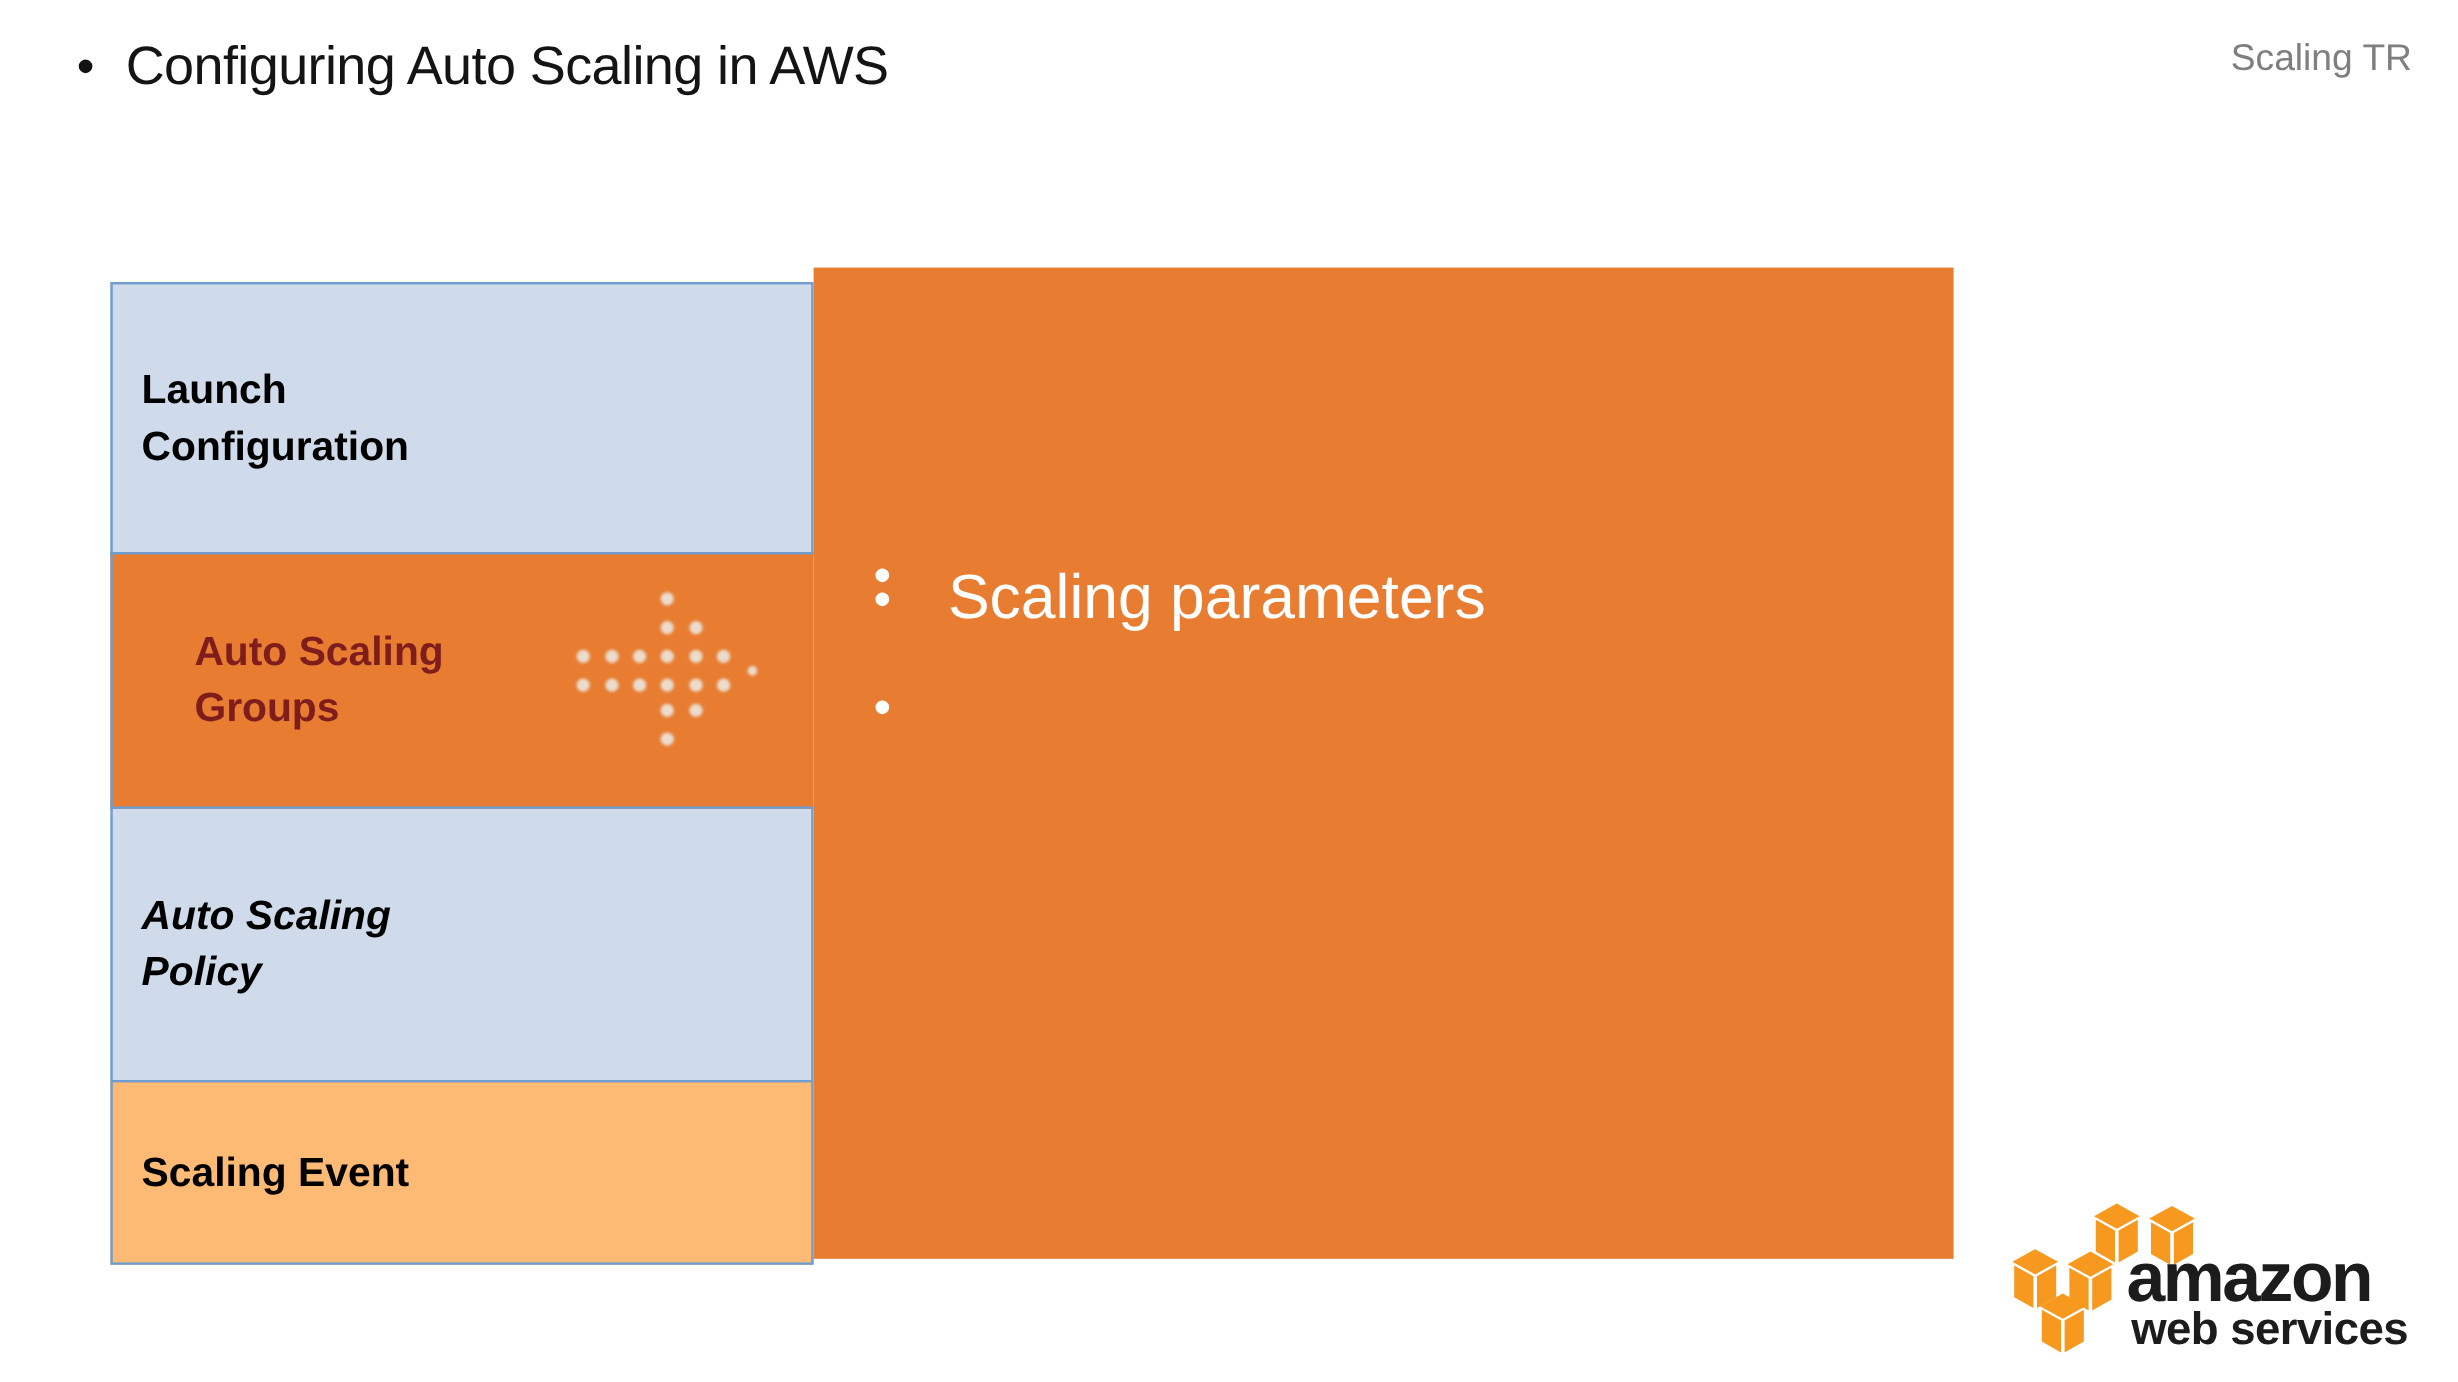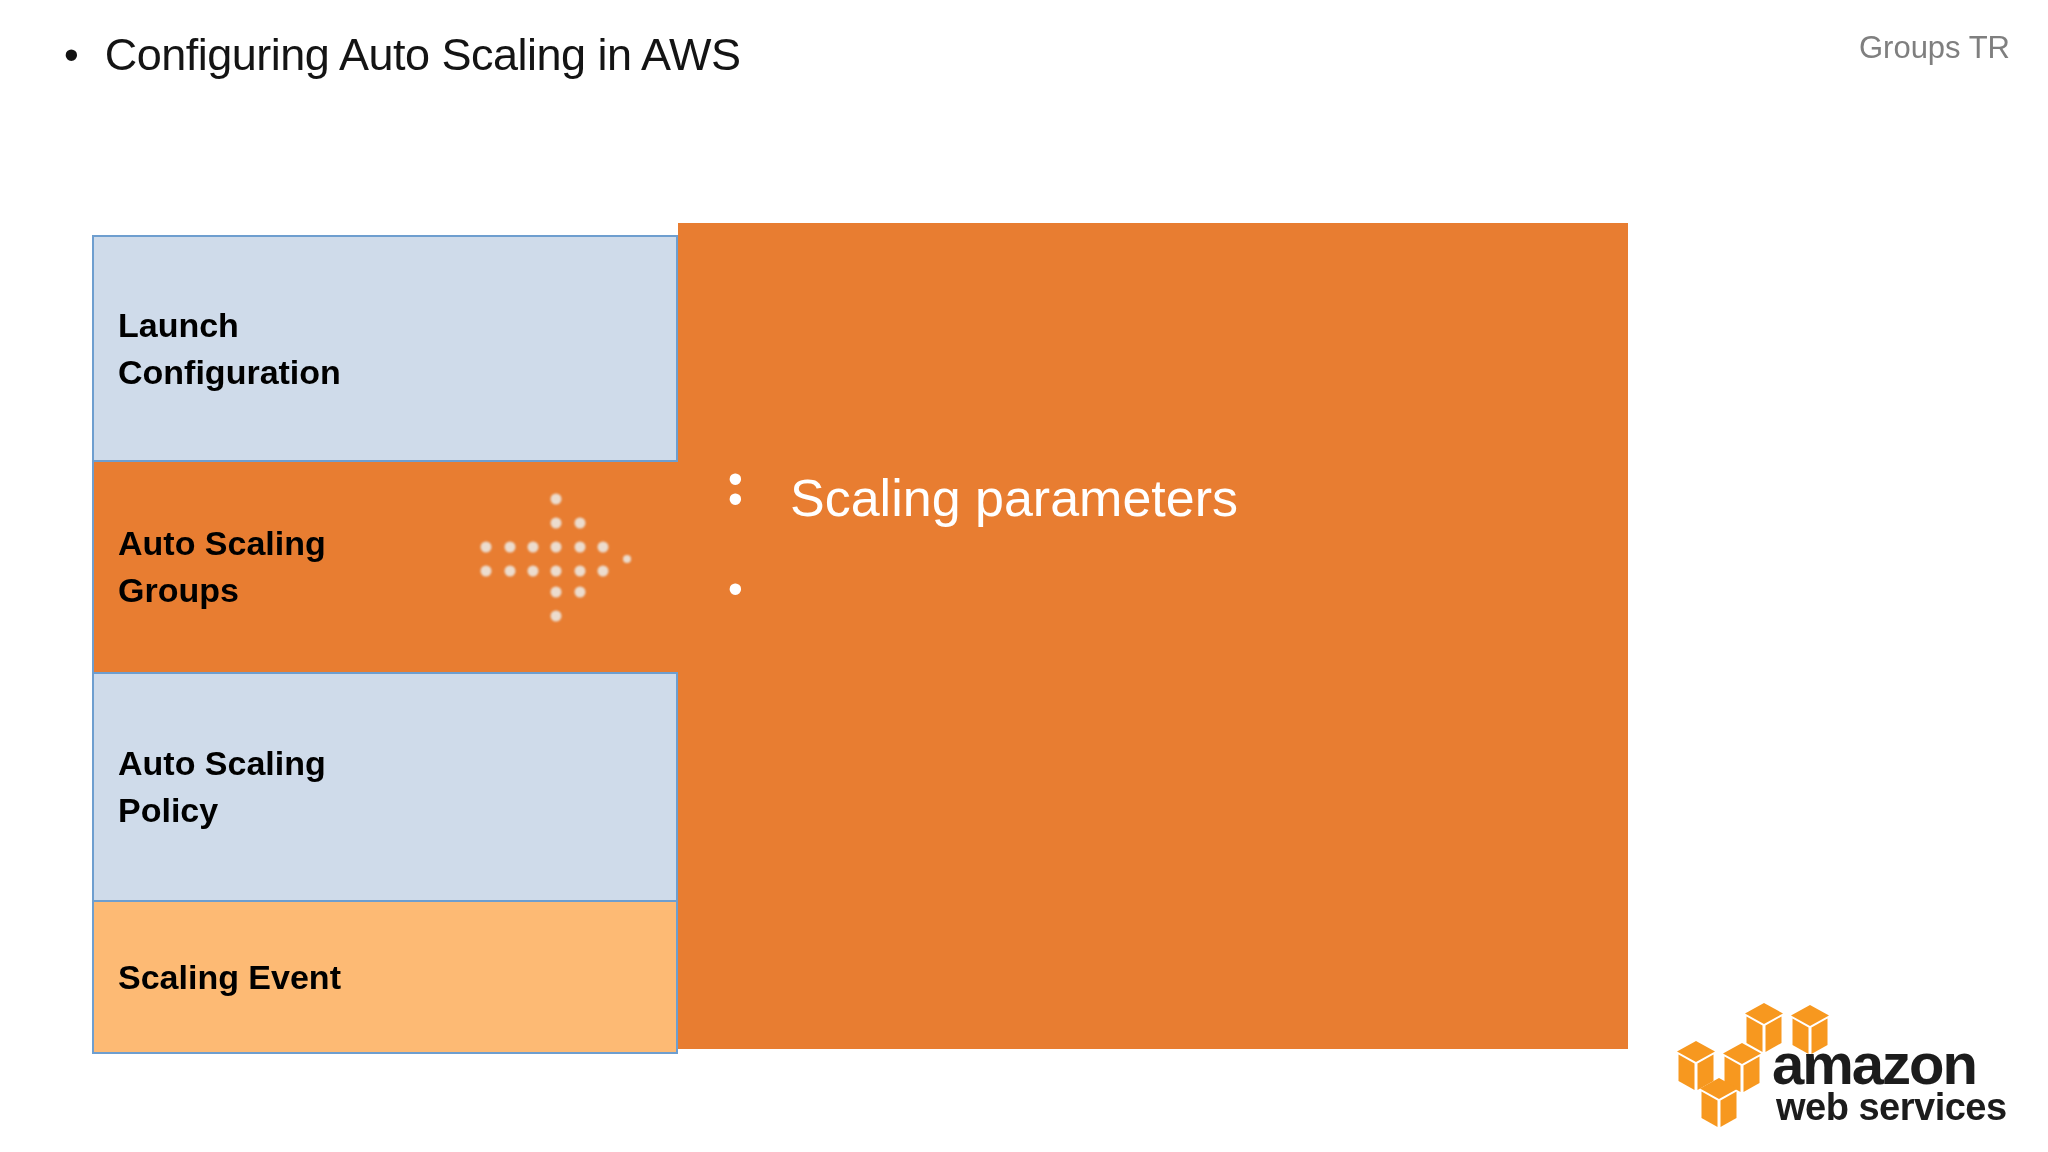--- a/index.html
+++ b/index.html
@@ -40,28 +40,28 @@
     display:flex; align-items:center;
     padding-left:24px;
   }
   .side-box:first-child { margin-top:12px; }
   .side-box .label {
     font-weight:bold; font-size:34px; line-height:47px;
     color:#000000; width:280px;
   }
   .side-box.h1 { height:227px; }
   .side-box.h2 { height:214px; }
-  .side-box.h3 { height:230px; }
+  .side-box.h3 { height:230px;font-style:italic; }
   .side-box.h4 { height:154px; background:#fdba74; }
   .side-box.active {
     background:#e87d31;
     border-right:none;
     position:relative;
   }
-  .side-box.active .label { color:#000000; }
+  .side-box.active .label { color:#7f1d1d;margin-left:44px; }
 
   
   .panel {
     position:absolute; left:678px; top:223px;
     width:950px; height:826px;
     background:#e87d31;
   }
   .bullets {
     position:absolute; left:712px; top:443px;
     margin:0; padding:0; list-style:none;
@@ -99,21 +99,21 @@
 </head>
 <body>
 
 <div class="slide">
 
   <div class="title-row">
     <span class="title-bullet">•</span>
     <span class="title-text">Configuring Auto Scaling in AWS</span>
   </div>
 
-  <div class="author">Groups TR</div>
+  <div class="author">Scaling TR</div>
 
   <div class="panel"></div>
 
   <div class="sidebar">
     <div class="side-box h1">
       <span class="label">Launch Configuration</span>
     </div>
     <div class="side-box h2 active">
       <span class="label">Auto Scaling Groups</span>
     </div>

